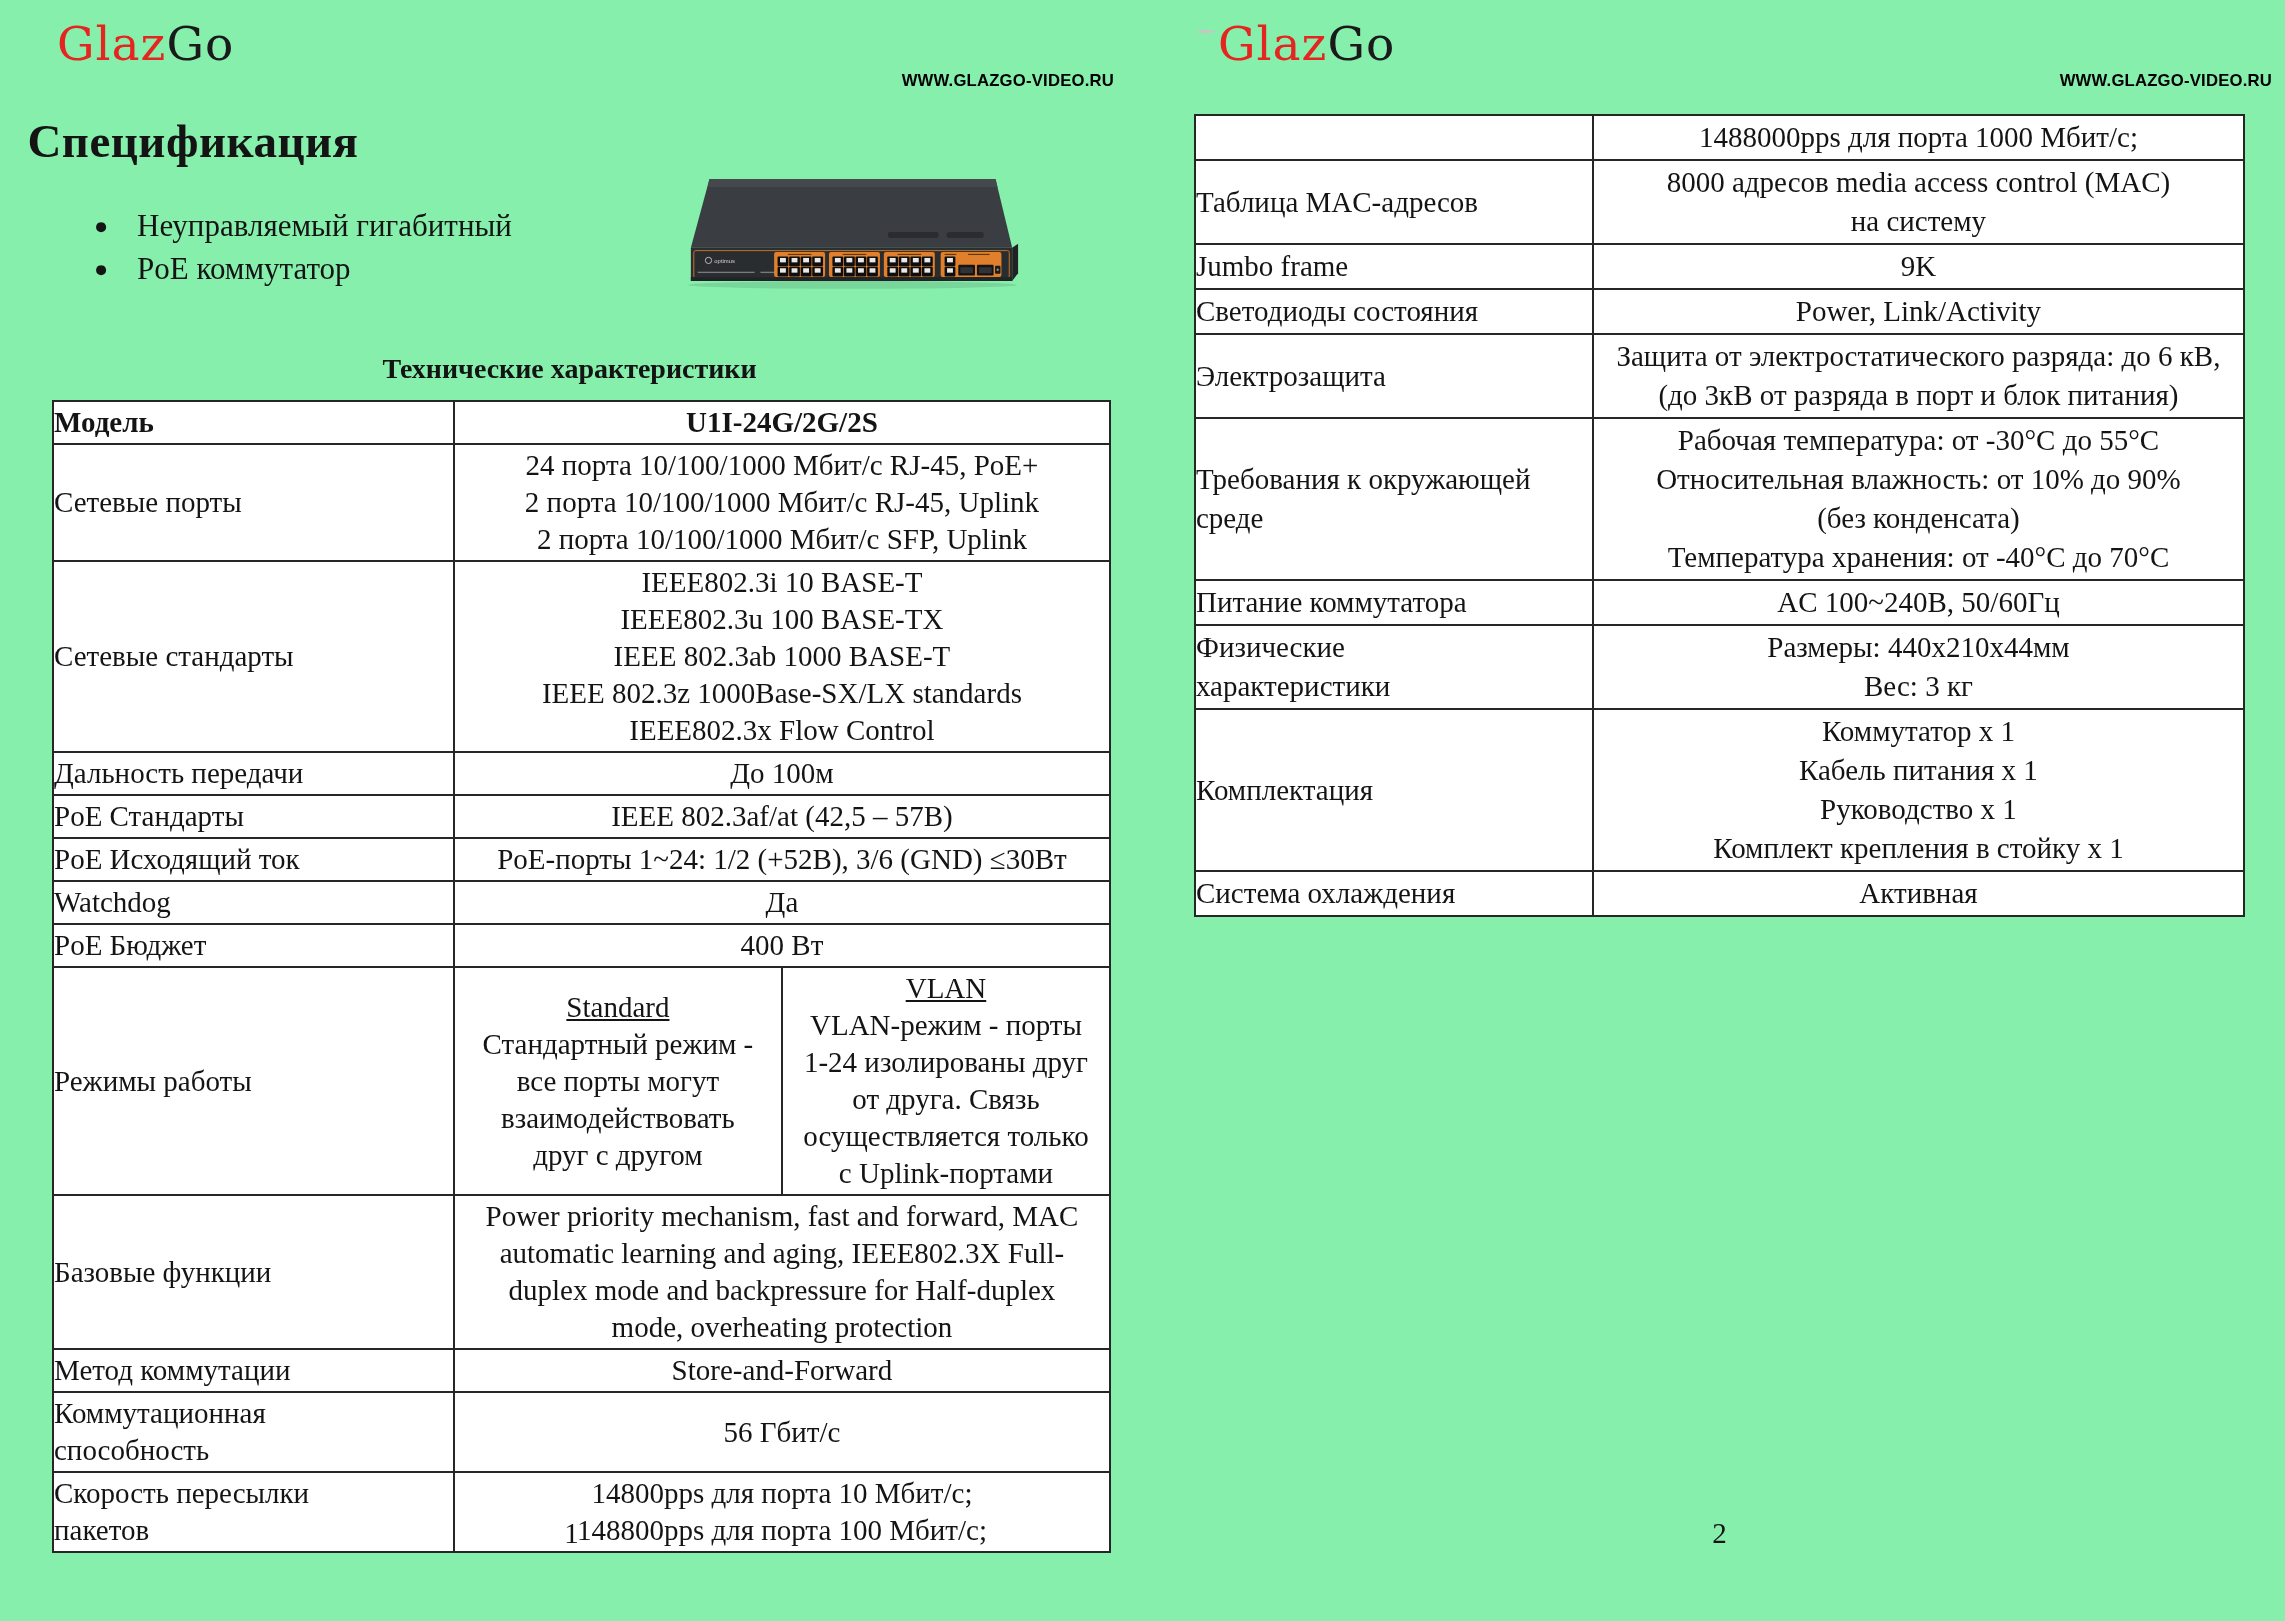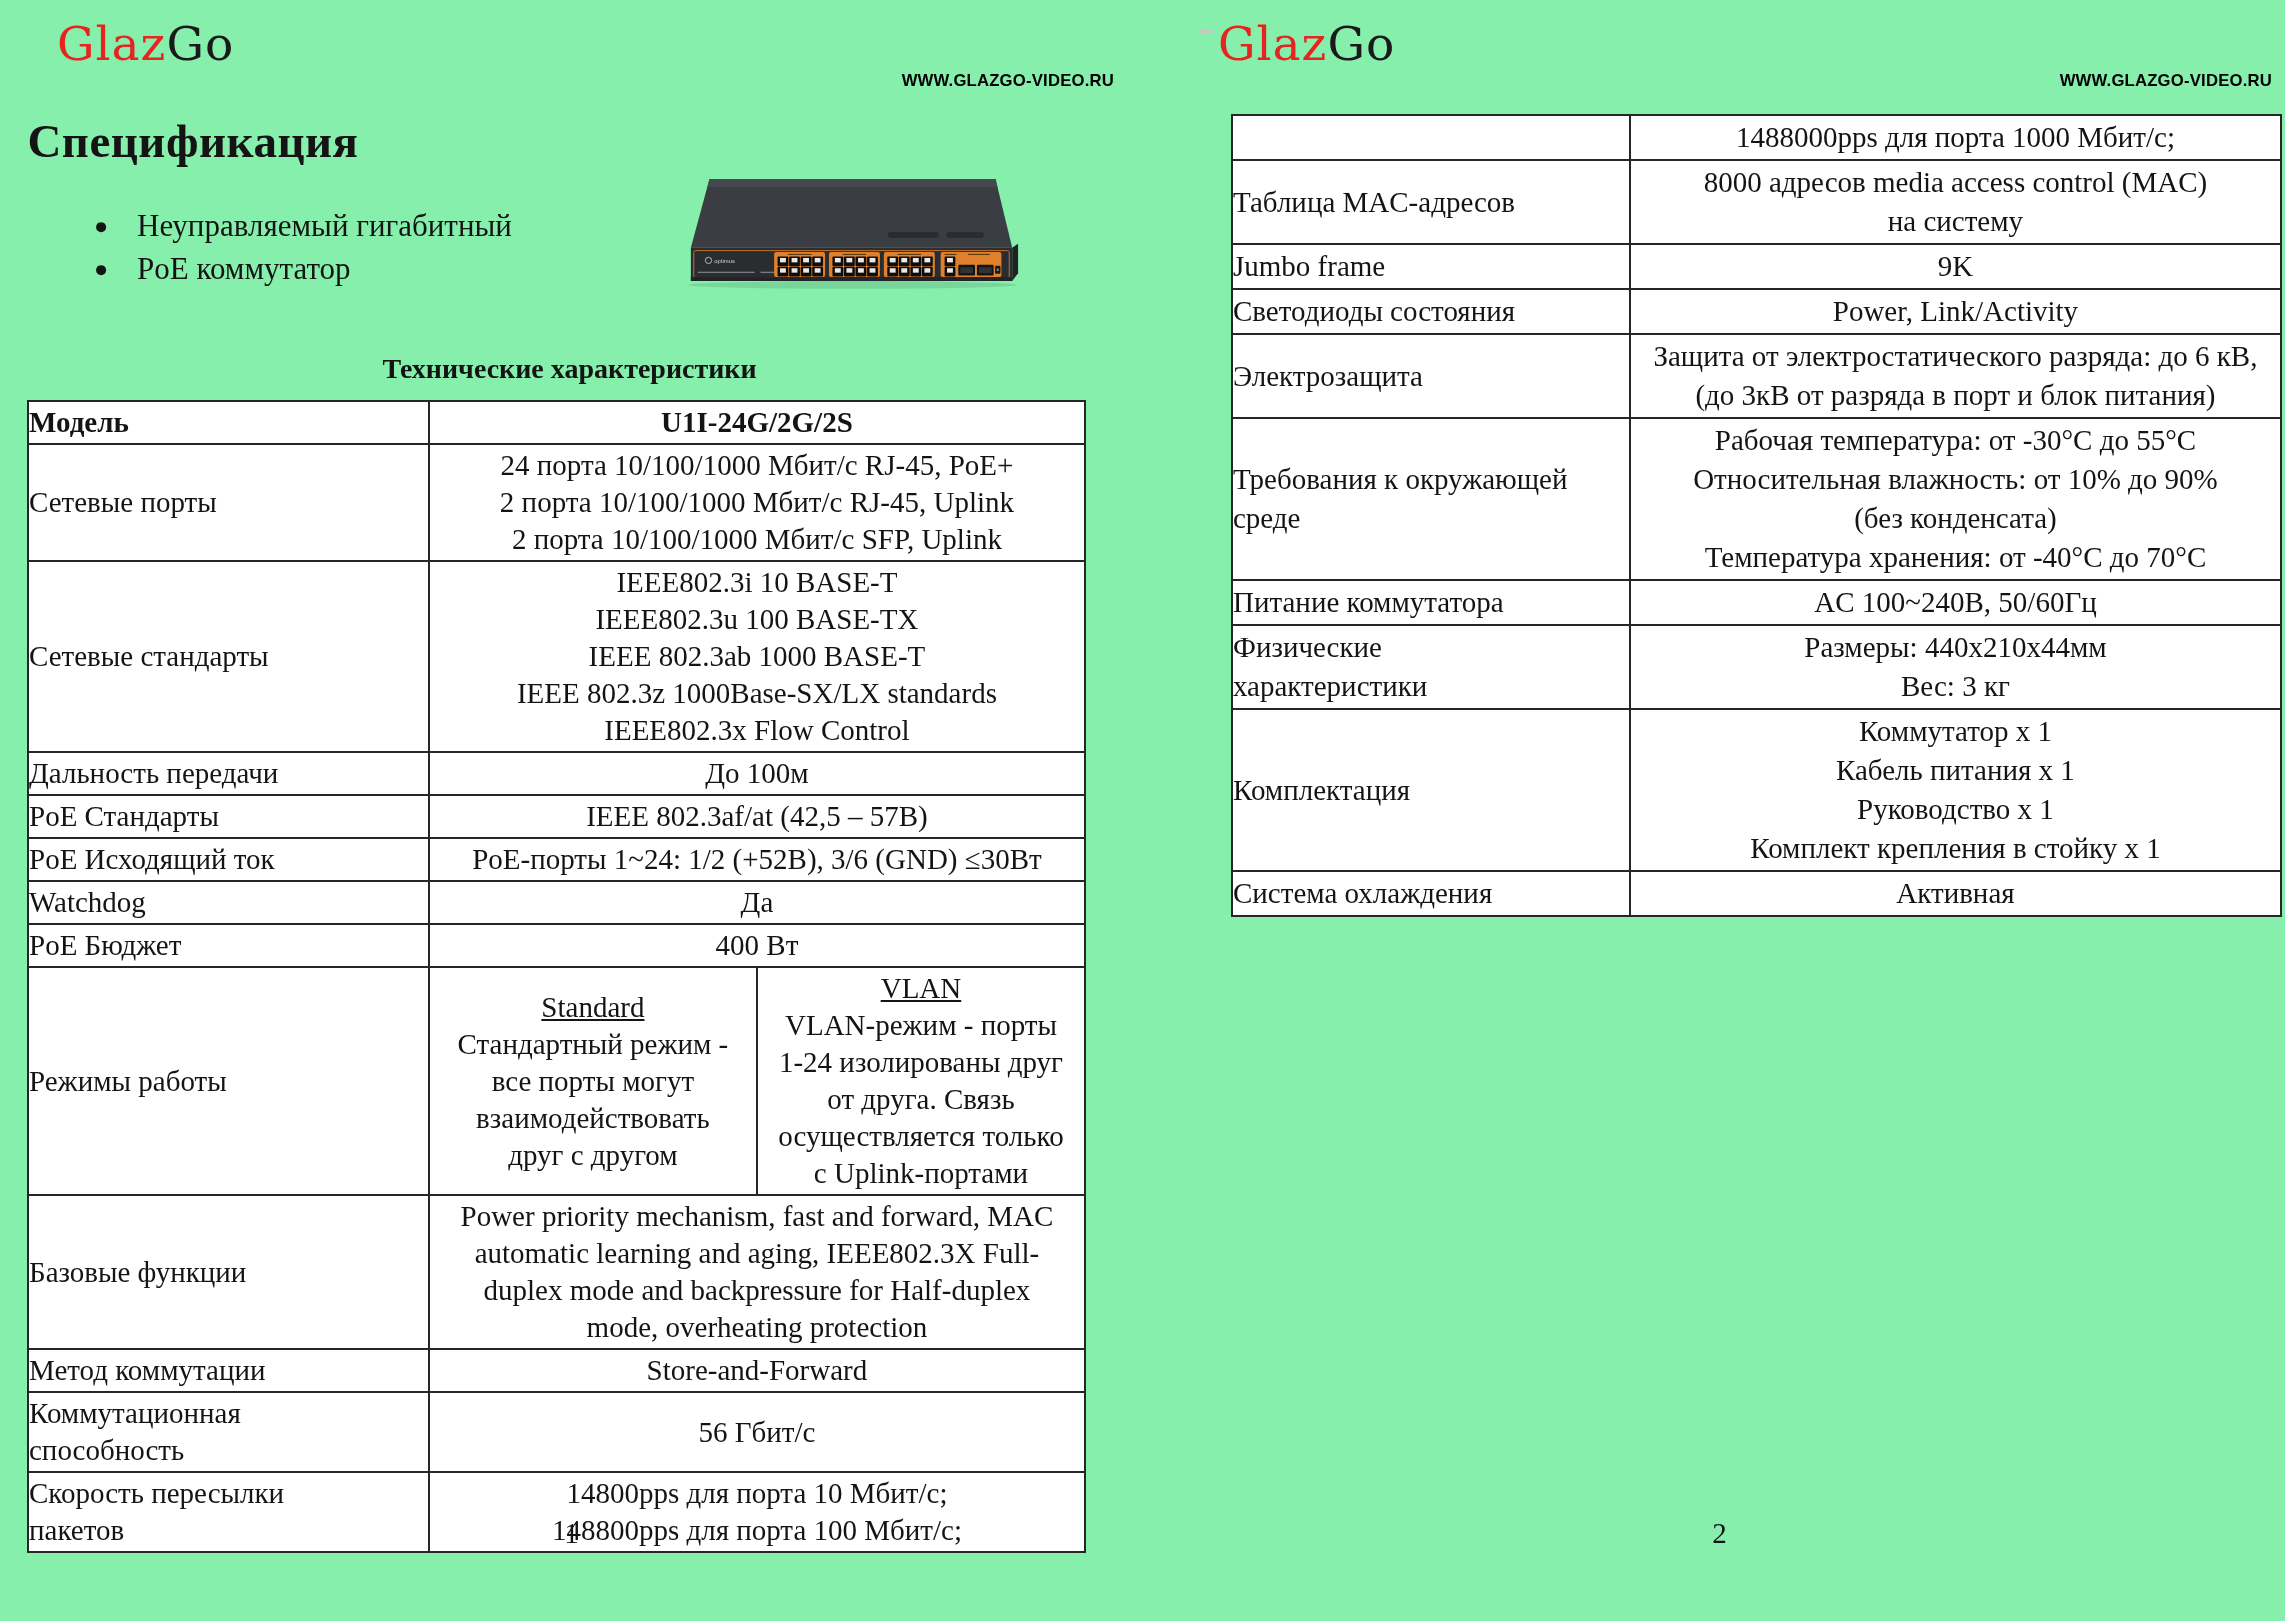--- a/index.html
+++ b/index.html
@@ -22,22 +22,22 @@
   
   .doc-title{left:27.4px;top:114px;font-size:47px;font-weight:bold;letter-spacing:0.5px;}
   .bullet{left:94px;font-size:31px;line-height:39px;}
   .bullet .dot{display:inline-block;width:43px;font-size:23.5px;vertical-align:2px;}
   .b1{top:206px;}
   .b2{top:249px;}
   .switch-img{left:684px;top:173px;}
   .tbl-title{left:40px;top:353px;width:1059px;text-align:center;font-weight:bold;font-size:28px;}
   
   table.spec{position:absolute;border-collapse:collapse;table-layout:fixed;background:#fff;}
-  .t1{left:27px;top:400px;width:1059px;}
-  .t2{left:1194px;top:114px;width:1051px;margin-left:37px;}
+  .t1{left:52px;top:400px;width:1059px;}
+  .t2{left:1194px;top:114px;width:1051px;}
   table.spec td{border:2px solid #262626;font-size:29px;vertical-align:middle;padding:2px 7.8px;}
   table.spec .lbl{width:37%;text-align:left;padding-left:0;}
   table.spec .val{text-align:center;}
   .t1 td,.t1 .ln{line-height:37px;}
   .t2 td,.t2 .ln{line-height:39px;}
   .bold{font-weight:bold;}
   .modes-cell{padding:0 !important;}
   .modes{display:flex;align-items:stretch;}
   .mcol{flex:1;text-align:center;padding:2px 3.9px;display:flex;flex-direction:column;justify-content:center;}
   .mcol.mright{border-left:2px solid #262626;}

